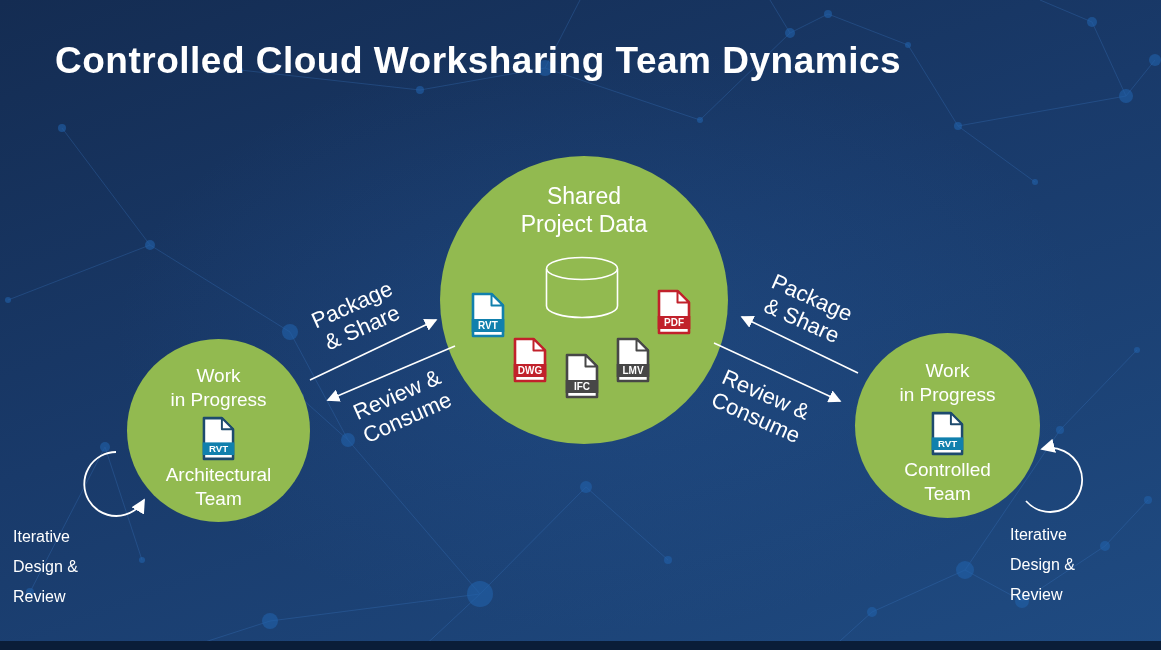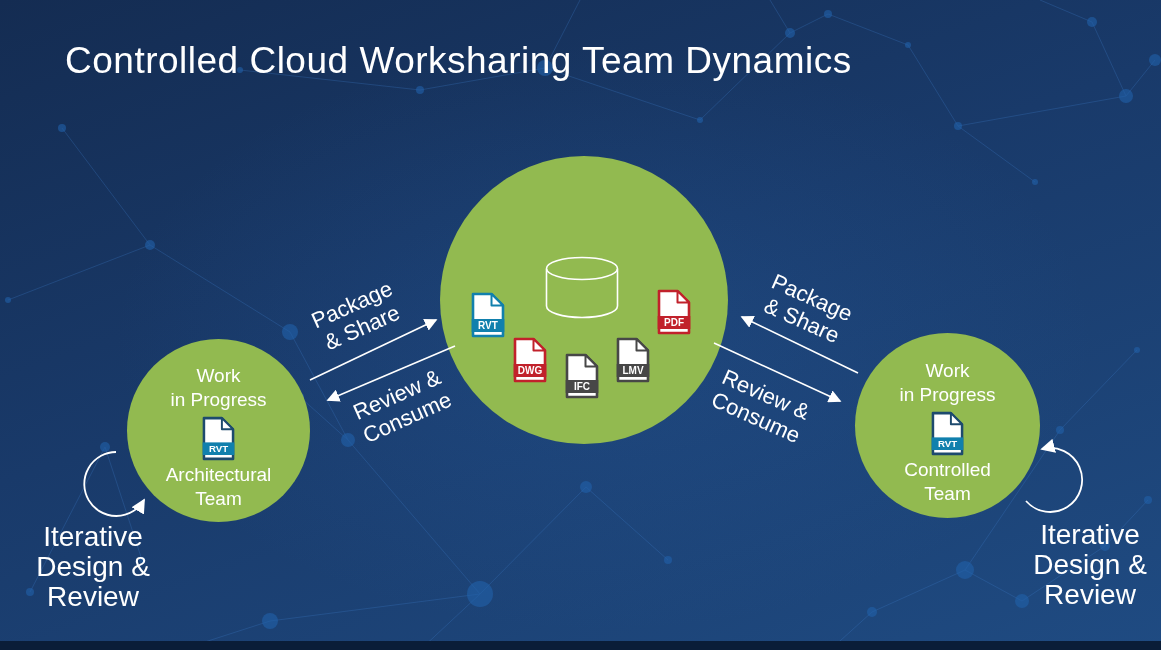--- a/index.html
+++ b/index.html
@@ -17,22 +17,22 @@
   }
 
   .bg-net { position: absolute; inset: 0; }
 
   .footer-bar {
     position: absolute; left: 0; bottom: 0; width: 100%; height: 9px;
     background: #0a1d38;
   }
 
   .page-title {
-    position: absolute; left: 65px; top: 40px;
-    color: #ffffff; font-size: 37px; font-weight: 400; letter-spacing: 0.5px;
+    position: absolute; left: 55px; top: 40px;
+    color: #ffffff; font-size: 37px; font-weight: 700; letter-spacing: 0.5px;
     white-space: nowrap;
   }
 
   .circle {
     position: absolute; border-radius: 50%;
     background: #92ba50;
     color: #ffffff; text-align: center;
   }
   .circle.center { left: 440px; top: 156px; width: 288px; height: 288px; }
   .circle.side-left  { left: 127px; top: 339px; width: 183px; height: 183px; }
@@ -69,22 +69,22 @@
     text-align: center; width: 140px;
   }
   .rot-l { transform: rotate(-24deg); }
   .rot-r { transform: rotate(24deg); }
   .lbl-pkg-left { left: 287px; top: 291px; }
   .lbl-rev-left { left: 332px; top: 381px; }
   .lbl-pkg-right { left: 737px; top: 284px; }
   .lbl-rev-right { left: 691px; top: 381px; }
 
   .iterative-label {
-    position: absolute; color: #ffffff; font-size: 28px; line-height: 30px;
-    text-align: center; width: 160px;
+    position: absolute; color: #ffffff; font-size: 16px; line-height: 30px;
+    text-align: left; width: 160px;
   }
   .iter-left  { left: 13px;  top: 522px; }
   .iter-right { left: 1010px; top: 520px; }
 </style>
 </head>
 <body>
 
 <div class="stage">
 
   <svg class="bg-net" width="1161" height="650" viewBox="0 0 1161 650">
@@ -158,20 +158,22 @@
       <circle cx="420" cy="90" r="4"></circle>
         <circle cx="240" cy="70" r="3"></circle>
     </g>
   </svg>
 
   <div class="footer-bar"></div>
 
   <h1 class="page-title">Controlled Cloud Worksharing Team Dynamics</h1>
 
   <div class="circle center">
+    <div class="center-title pre">Shared
+Project Data</div>
 
     <svg class="cylinder" width="74" height="64" viewBox="0 0 74 64">
       <path d="M1.5,13 L1.5,50 A35.5,11.5 0 0,0 72.5,50 L72.5,13" fill="none" stroke="#ffffff" stroke-width="1.6"></path>
       <ellipse cx="37" cy="12.5" rx="35.5" ry="11" fill="none" stroke="#ffffff" stroke-width="1.6"></ellipse>
     </svg>
 
     <svg class="file-icon fi-rvt-c" width="34" height="46" viewBox="0 0 34 46">
       <path d="M2 2 H20.5 L32 13.5 V44 H2 Z" fill="#ffffff" stroke="#1180ad" stroke-width="2.6" stroke-linejoin="round"></path>
       <path d="M20.5 2 V13.5 H32 Z" fill="#ffffff" stroke="#1180ad" stroke-width="2" stroke-linejoin="round"></path>
       <rect x="0.7" y="27" width="32.6" height="13" fill="#1180ad"></rect>

